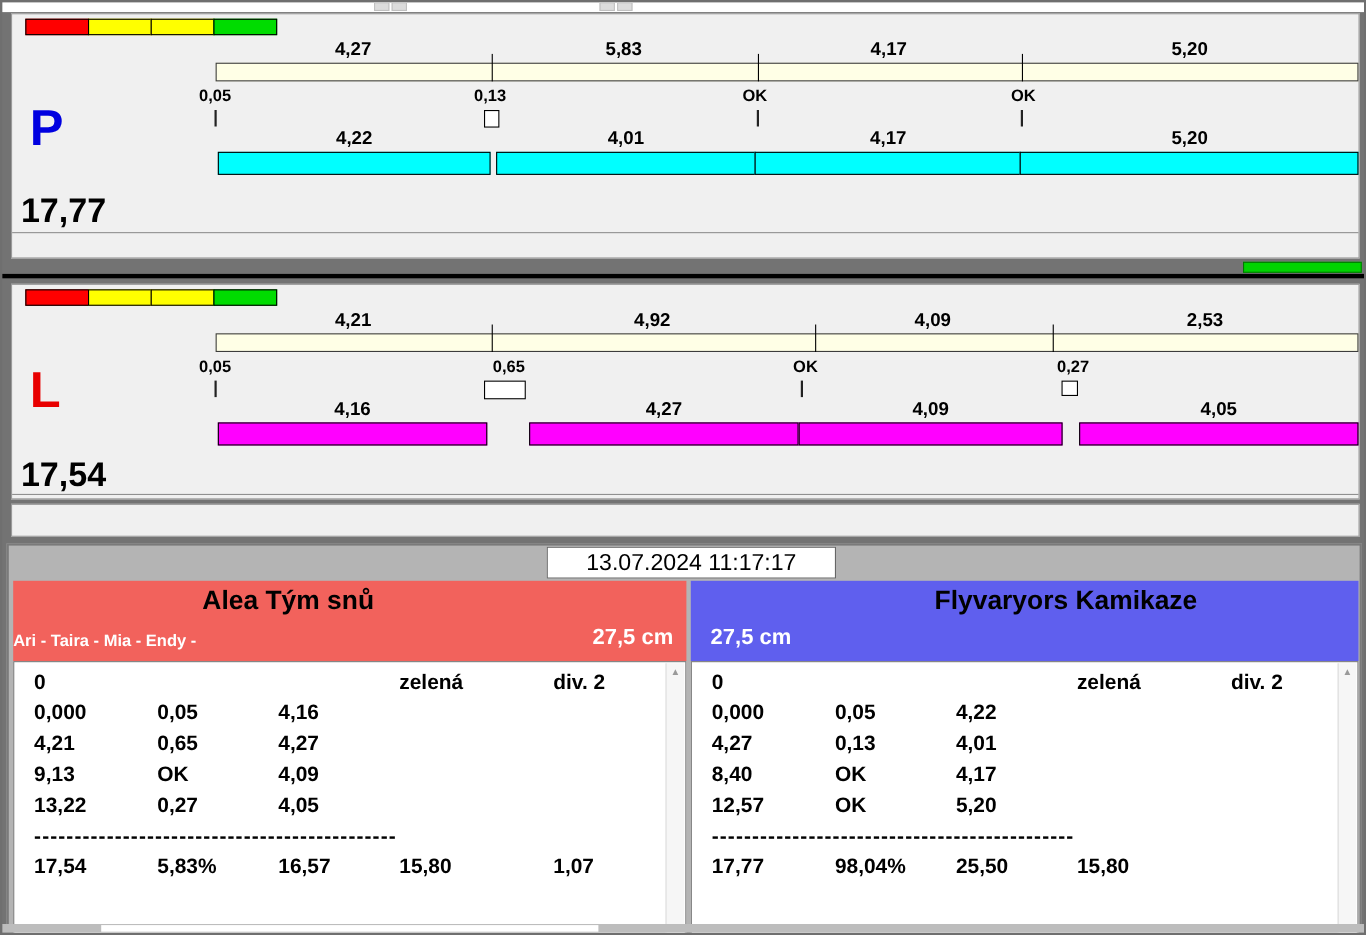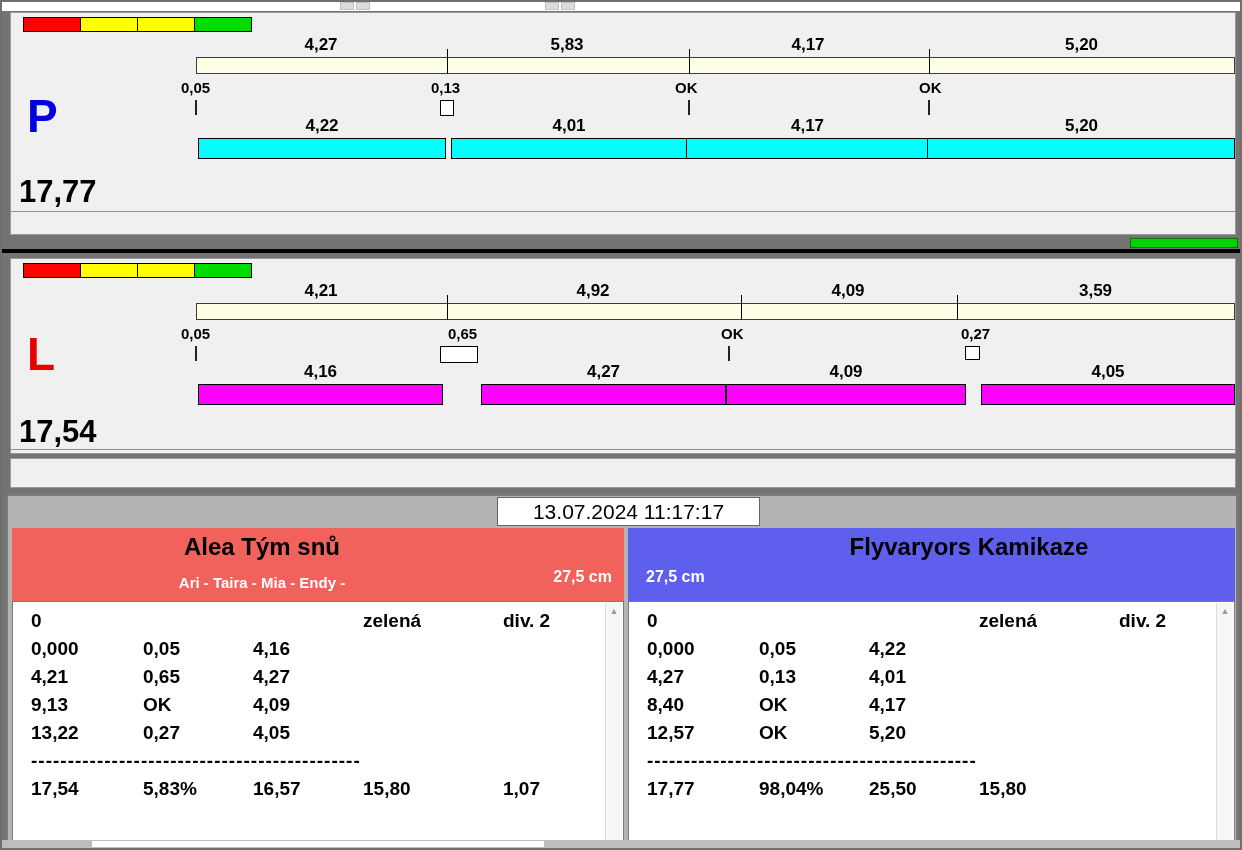--- a/index.html
+++ b/index.html
@@ -39,24 +39,24 @@
   .bottom-section{position:absolute;left:4px;top:492px;width:1232px;height:349px;background:#b4b4b4;border:2px solid #7a7a7a;}
   .team-panel{position:absolute;top:1px;height:343px;margin-top:31px;}
   #team-left{left:4px;width:612px;}
   #team-right{left:620px;width:607px;}
   .team-header{position:absolute;left:0;top:0;width:100%;height:73px;}
   #team-left .team-header{background:#f2625c;}
   #team-right .team-header{background:#5f5fee;}
   .team-name{position:absolute;top:5px;font-size:24px;font-weight:bold;color:#000;text-align:center;white-space:nowrap;}
   #team-left .team-name{left:0;width:500px;}
   #team-right .team-name{left:100px;width:482px;}
-  .team-members{position:absolute;top:46px;font-size:15px;font-weight:bold;color:#fff;text-align:center;white-space:nowrap;}
+  .team-members{position:absolute;top:46px;font-size:15px;font-weight:bold;color:#fff;text-align:left;white-space:nowrap;}
   #team-left .team-members{left:0;width:500px;}
   #team-right .team-members{left:100px;width:482px;}
-  .size-label{position:absolute;top:40px;font-size:16px;font-weight:bold;color:#fff;white-space:nowrap;}
+  .size-label{position:absolute;top:40px;font-size:20px;font-weight:bold;color:#fff;white-space:nowrap;}
   #team-left .size-label{right:12px;}
   #team-right .size-label{left:18px;}
   .timestamp{position:absolute;left:489px;top:1px;width:263px;height:29px;background:#fff;border:1px solid #666;color:#000;font-size:21px;text-align:center;line-height:27px;z-index:5;}
   .team-body{position:absolute;left:0;top:73px;width:100%;height:270px;background:#fff;border:1px solid #7a7a7a;}
   .table-area{position:absolute;left:0;top:8px;right:19px;}
   .t-row{position:relative;height:28px;font-size:19px;font-weight:bold;color:#000;white-space:nowrap;}
   .t-row span{position:absolute;top:0;}
   .c1{left:18px;}.c2{left:130px;}.c3{left:240px;}.c4{left:350px;}.c5{left:490px;}
   .dash-row{letter-spacing:1px;}
   .scrollbar{position:absolute;top:1px;bottom:1px;right:1px;width:17px;background:#f6f6f6;border-left:1px solid #dcdcdc;}
@@ -129,21 +129,21 @@
     <div class="status-strip">
       <div class="status-box sb-red"></div>
       <div class="status-box sb-yellow"></div>
       <div class="status-box sb-yellow"></div>
       <div class="status-box sb-green"></div>
     </div>
 
     <div class="seg-label row-top" style="left:185px;width:250px">4,21</div>
     <div class="seg-label row-top" style="left:435px;width:294px">4,92</div>
     <div class="seg-label row-top" style="left:729px;width:216px">4,09</div>
-    <div class="seg-label row-top" style="left:945px;width:279px">3,59</div>
+    <div class="seg-label row-top" style="left:945px;width:279px">2,53</div>
 
     <div class="scale-bar">
       <div class="scale-div" style="left:250px"></div>
       <div class="scale-div" style="left:544px"></div>
       <div class="scale-div" style="left:760px"></div>
     </div>
 
     <div class="marker" style="left:170px">0,05</div>
     <div class="marker" style="left:437px">0,65</div>
     <div class="marker" style="left:710px">OK</div>

